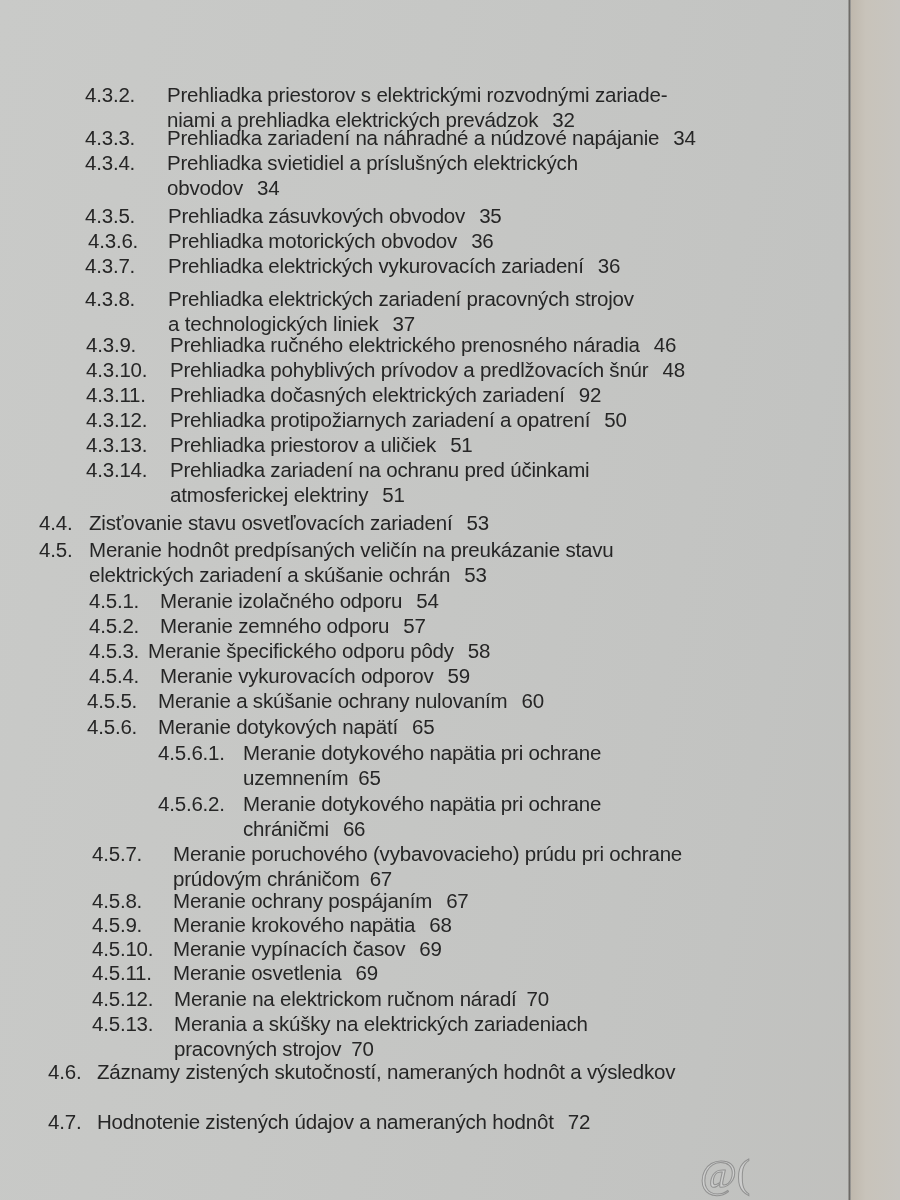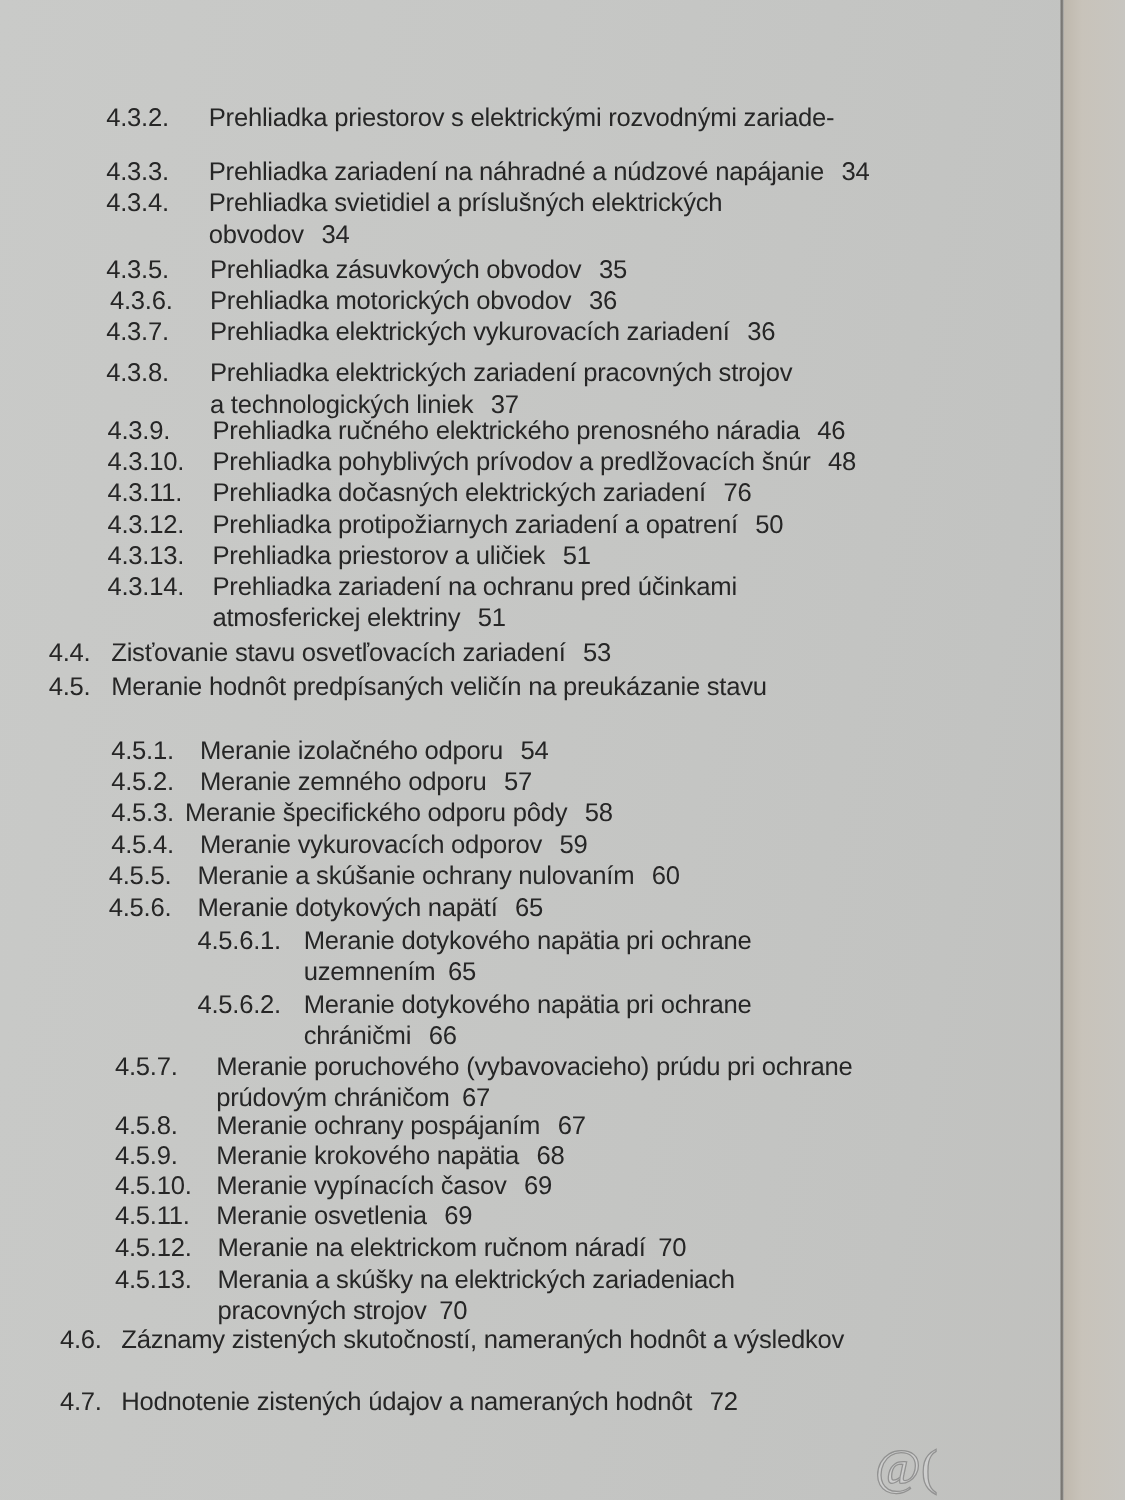--- a/index.html
+++ b/index.html
@@ -38,20 +38,21 @@
 
 <div class="next-page"></div>
 <div class="page-edge"></div>
 
 <div class="toc">
 
   <div class="entry" style="top:83px;left:0">
       <span class="num" style="left:85px">4.3.2.</span>
       <span class="txt" style="left:167px">
         <span class="line">Prehliadka priestorov s elektrickými rozvodnými zariade-</span>
+        <span class="line"><span>niami a prehliadka elektrických prevádzok</span><span class="pg">32</span></span>
       </span>
     </div>
 
   <div class="entry" style="top:126px;left:0">
       <span class="num" style="left:85px">4.3.3.</span>
       <span class="txt" style="left:167px">
         <span class="line"><span>Prehliadka zariadení na náhradné a núdzové napájanie</span><span class="pg">34</span></span>
       </span>
     </div>
 
@@ -102,21 +103,21 @@
   <div class="entry" style="top:358px;left:0">
       <span class="num" style="left:86px">4.3.10.</span>
       <span class="txt" style="left:170px">
         <span class="line"><span>Prehliadka pohyblivých prívodov a predlžovacích šnúr</span><span class="pg">48</span></span>
       </span>
     </div>
 
   <div class="entry" style="top:383px;left:0">
       <span class="num" style="left:86px">4.3.11.</span>
       <span class="txt" style="left:170px">
-        <span class="line"><span>Prehliadka dočasných elektrických zariadení</span><span class="pg">76</span></span>
+        <span class="line"><span>Prehliadka dočasných elektrických zariadení</span><span class="pg">92</span></span>
       </span>
     </div>
 
   <div class="entry" style="top:408px;left:0">
       <span class="num" style="left:86px">4.3.12.</span>
       <span class="txt" style="left:170px">
         <span class="line"><span>Prehliadka protipožiarnych zariadení a opatrení</span><span class="pg">50</span></span>
       </span>
     </div>
 
@@ -139,20 +140,21 @@
       <span class="num" style="left:39px">4.4.</span>
       <span class="txt" style="left:89px">
         <span class="line"><span>Zisťovanie stavu osvetľovacích zariadení</span><span class="pg">53</span></span>
       </span>
     </div>
 
   <div class="entry" style="top:538px;left:0">
       <span class="num" style="left:39px">4.5.</span>
       <span class="txt" style="left:89px">
         <span class="line">Meranie hodnôt predpísaných veličín na preukázanie stavu</span>
+        <span class="line"><span>elektrických zariadení a skúšanie ochrán</span><span class="pg">53</span></span>
       </span>
     </div>
 
   <div class="entry" style="top:589px;left:0">
       <span class="num" style="left:89px">4.5.1.</span>
       <span class="txt" style="left:160px">
         <span class="line"><span>Meranie izolačného odporu</span><span class="pg">54</span></span>
       </span>
     </div>
 

